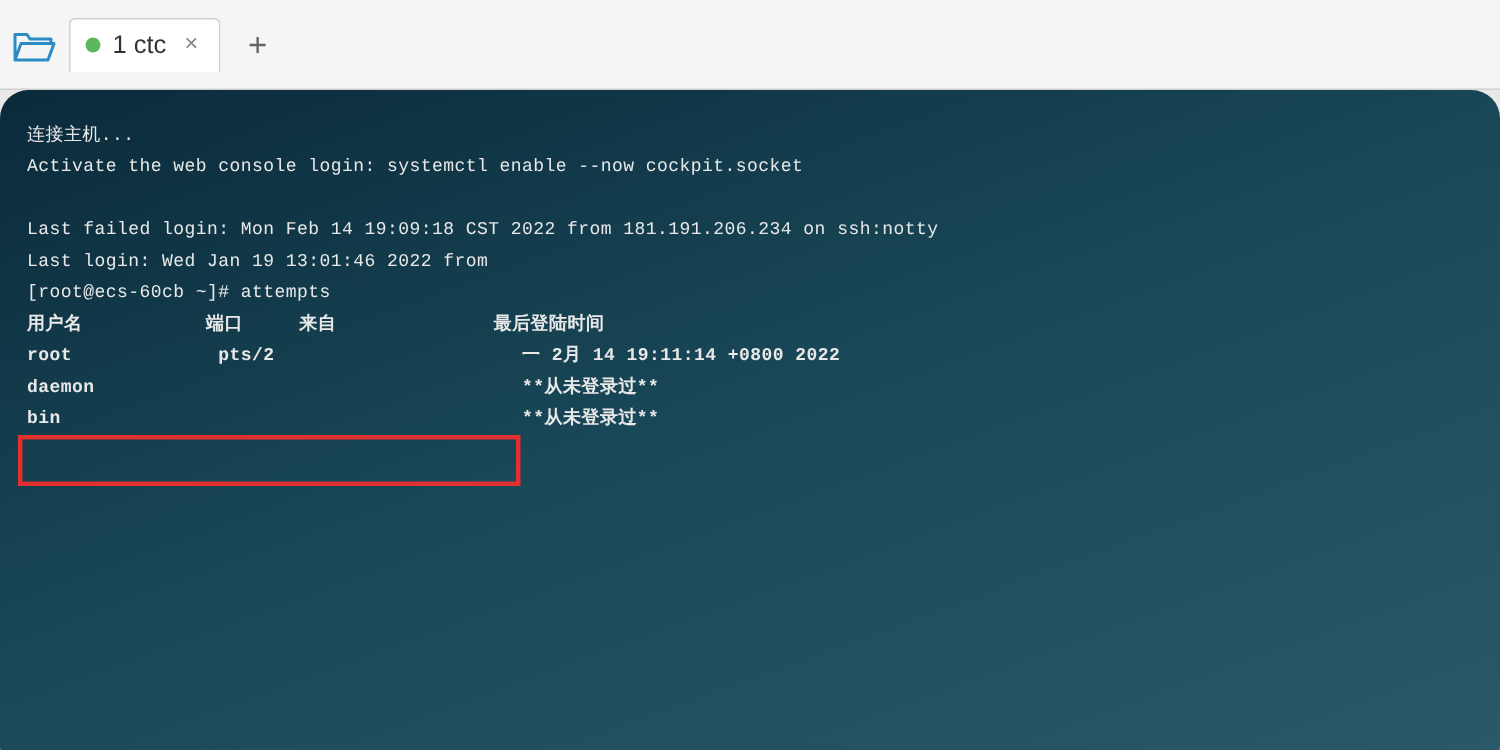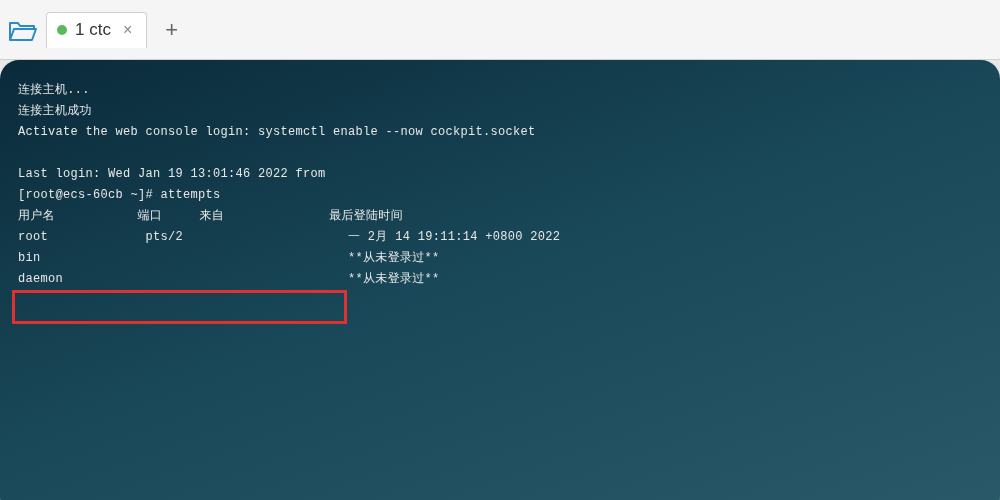--- a/index.html
+++ b/index.html
@@ -61,45 +61,45 @@
     letter-spacing: 0.3px;
     position: relative;
     border-radius: 19px;
   }
   .line { white-space: pre; }
   .highlight-box {
     position: absolute;
     border: 3px solid #e03030;
     pointer-events: none;
   }
-  .cols { white-space: pre; }
+  .cols { white-space: pre; font-weight: bold; }
 </style>
 </head>
 <body>
 
 <div class="tabbar">
   <span class="folder-icon">
     <svg width="30" height="24" viewBox="0 0 30 24">
       <path d="M2 5 h8 l2 3 h14 v3 H6 L2 22 V5 Z M6 11 h22 l-4 11 H2 Z" fill="none" stroke="#2a8cc7" stroke-width="2" stroke-linejoin="round"></path>
     </svg>
   </span>
   <div class="tab">
     <span class="dot"></span>
     <span>1 ctc</span>
     <span class="tab-close">×</span>
   </div>
   <span class="newtab">+</span>
 </div>
 
 <div class="terminal">
   <div class="line">连接主机...</div>
-  <div class="line">连接主机成功</div>
   <div class="line">Activate the web console login: systemctl enable --now cockpit.socket</div>
   <div class="line"> </div>
+  <div class="line">Last failed login: Mon Feb 14 19:09:18 CST 2022 from 181.191.206.234 on ssh:notty</div>
   <div class="line">Last login: Wed Jan 19 13:01:46 2022 from </div>
   <div class="line">[root@ecs-60cb ~]# attempts</div>
   <div class="cols">用户名           端口     来自              最后登陆时间</div>
   <div class="cols">root             pts/2                      一 2月 14 19:11:14 +0800 2022</div>
+  <div class="cols">daemon                                      **从未登录过**</div>
   <div class="cols">bin                                         **从未登录过**</div>
-  <div class="cols">daemon                                      **从未登录过**</div>
 
   <div class="highlight-box" id="hlbox" style="top: 230px; left: 12px; width: 335px; height: 34px;"></div>
 </div>
 
 </body></html>

